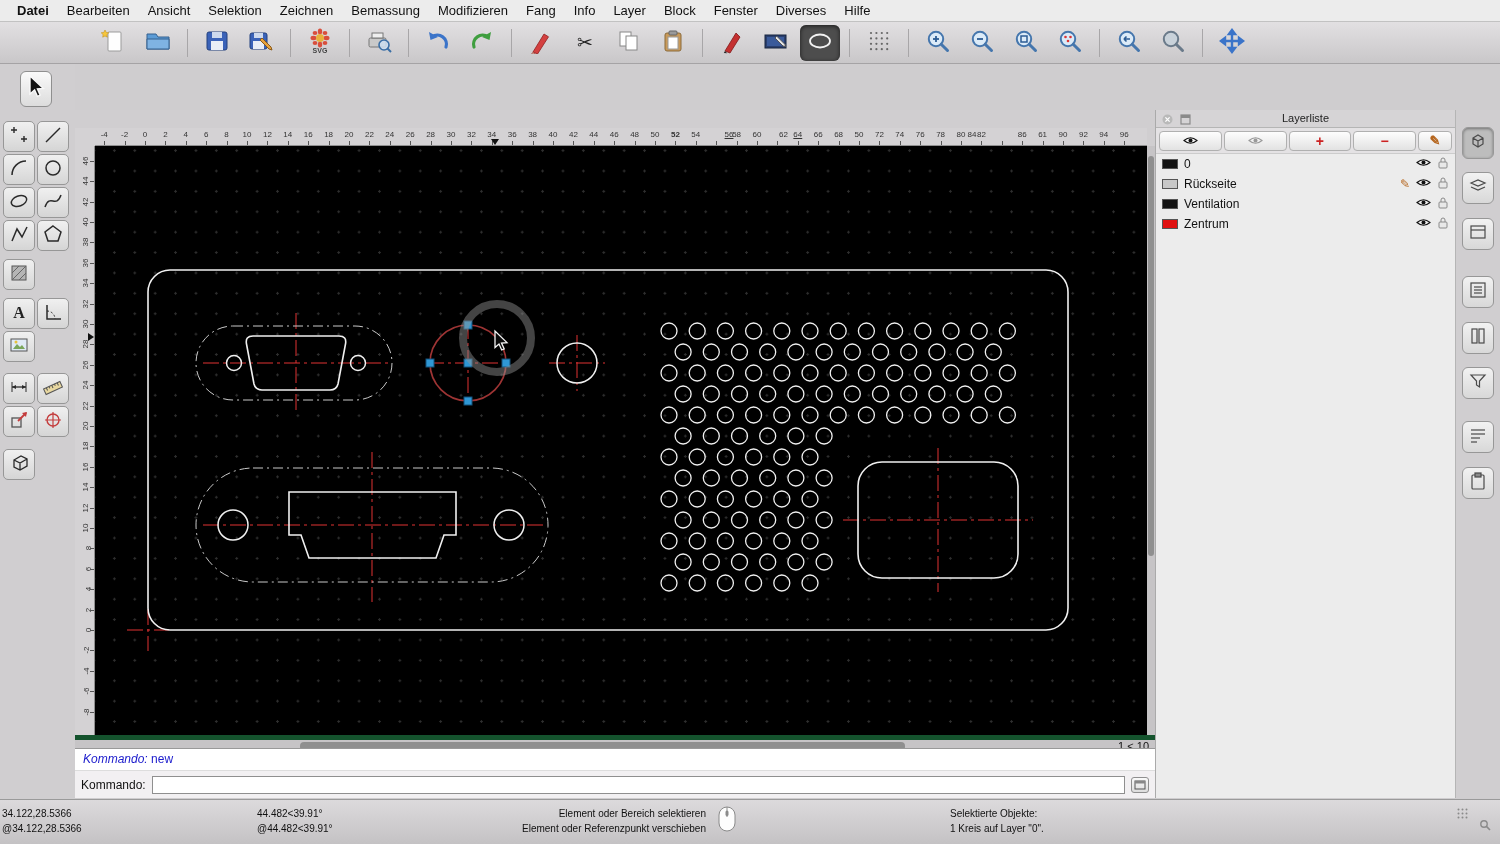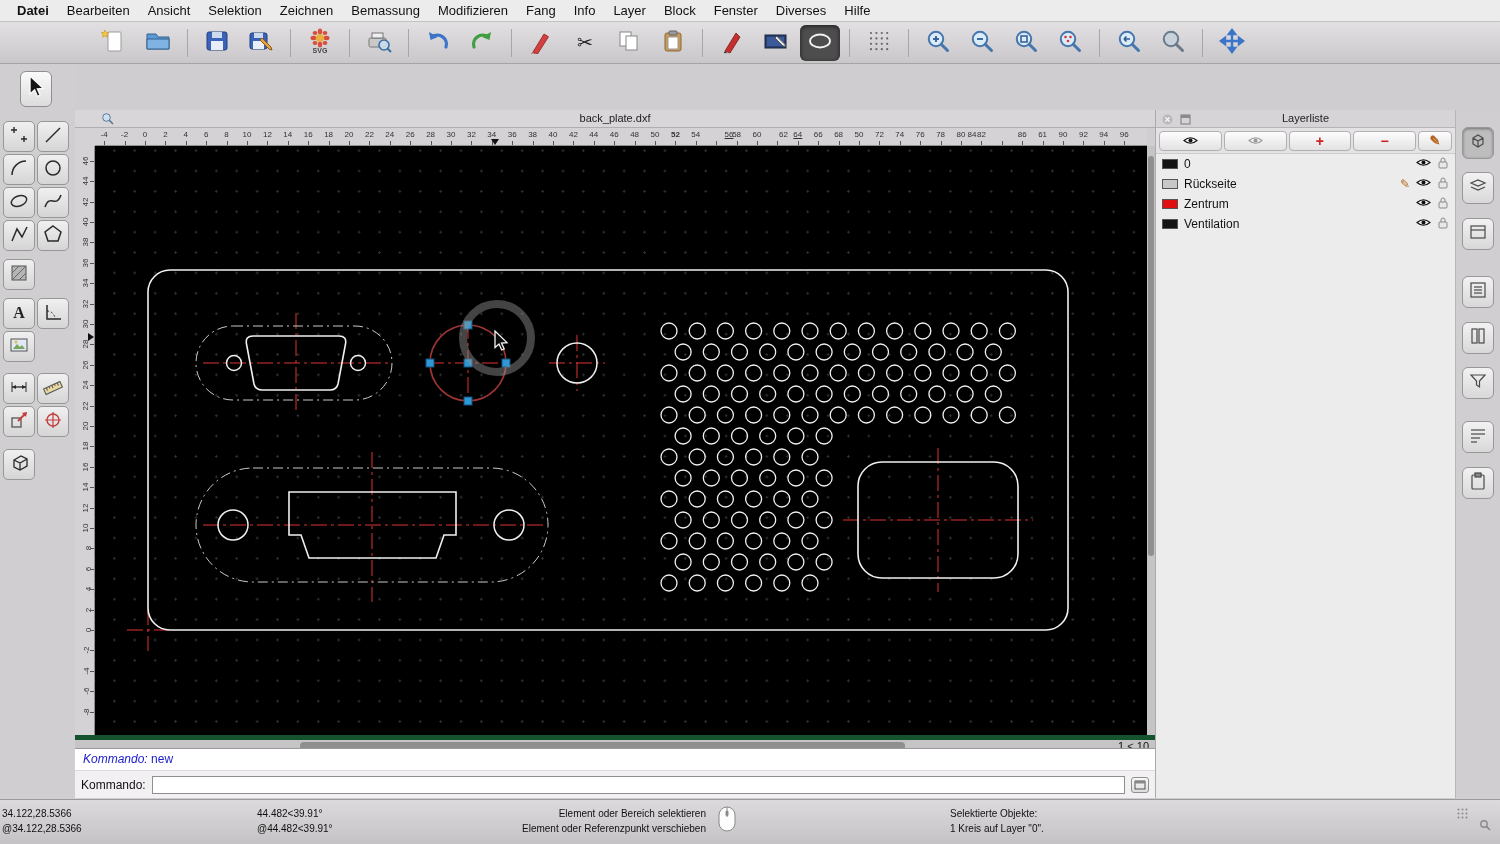--- a/index.html
+++ b/index.html
@@ -437,29 +437,20 @@
           <div class="pal-btn">
             <span><svg width="22" height="22" viewBox="0 0 22 22">
                 <path d="M6 8 L13 4 L19 7 L19 14 L12 18 L6 15 Z M6 8 L12 11 L19 7 M12 11 L12 18" fill="none" stroke="#2a2a2a" stroke-width="1.3"></path>
               </svg></span>
           </div>
         </div>
       </div>
   </div>
 
   <div id="canvas-col">
-    <div id="tabbar">
-      <span id="tab-icon">
-        <svg width="13" height="13" viewBox="0 0 13 13">
-            <circle cx="5.5" cy="5.5" r="3.8" fill="#cfe0ef" stroke="#5a7a9a"></circle>
-            <line x1="8.4" y1="8.4" x2="12" y2="12" stroke="#5a7a9a" stroke-width="1.6"></line>
-          </svg>
-      </span>
-      <span>back_plate.dxf</span>
-    </div>
     <div id="ruler-corner"></div>
     <div id="hruler">
         <span class="ruler-num" style="left: 9.2px;">-4</span>
         <span class="ruler-tick" style="left: 9.2px;"></span>
         <span class="ruler-num" style="left: 29.6px;">-2</span>
         <span class="ruler-tick" style="left: 29.6px;"></span>
         <span class="ruler-num" style="left: 50px;">0</span>
         <span class="ruler-tick" style="left: 50px;"></span>
         <span class="ruler-num" style="left: 70.4px;">2</span>
         <span class="ruler-tick" style="left: 70.4px;"></span>
@@ -846,34 +837,34 @@
           <span><svg width="15" height="11" viewBox="0 0 15 11">
               <path d="M1 5.5 Q7.5 0 14 5.5 Q7.5 11 1 5.5 Z" fill="none" stroke="#111" stroke-width="1.1"></path>
               <circle cx="7.5" cy="5.5" r="2" fill="#111"></circle>
             </svg></span>
           <span><svg width="12" height="13" viewBox="0 0 12 13">
               <rect x="2" y="6" width="8" height="6" rx="1" fill="#e8e8e8" stroke="#8a8a8a"></rect>
               <path d="M4 6 V4 a2 2 0 0 1 4 0 V6" fill="none" stroke="#8a8a8a"></path>
             </svg></span>
         </div>
         <div class="lp-row">
-          <span class="lp-swatch" style="background:#e01010"></span>
-          <span class="lp-name">Zentrum</span>
+          <span class="lp-swatch" style="background:#141414"></span>
+          <span class="lp-name">Ventilation</span>
           <span><svg width="15" height="11" viewBox="0 0 15 11">
               <path d="M1 5.5 Q7.5 0 14 5.5 Q7.5 11 1 5.5 Z" fill="none" stroke="#111" stroke-width="1.1"></path>
               <circle cx="7.5" cy="5.5" r="2" fill="#111"></circle>
             </svg></span>
           <span><svg width="12" height="13" viewBox="0 0 12 13">
               <rect x="2" y="6" width="8" height="6" rx="1" fill="#e8e8e8" stroke="#8a8a8a"></rect>
               <path d="M4 6 V4 a2 2 0 0 1 4 0 V6" fill="none" stroke="#8a8a8a"></path>
             </svg></span>
         </div>
         <div class="lp-row">
-          <span class="lp-swatch" style="background:#141414"></span>
-          <span class="lp-name">Ventilation</span>
+          <span class="lp-swatch" style="background:#e01010"></span>
+          <span class="lp-name">Zentrum</span>
           <span><svg width="15" height="11" viewBox="0 0 15 11">
               <path d="M1 5.5 Q7.5 0 14 5.5 Q7.5 11 1 5.5 Z" fill="none" stroke="#111" stroke-width="1.1"></path>
               <circle cx="7.5" cy="5.5" r="2" fill="#111"></circle>
             </svg></span>
           <span><svg width="12" height="13" viewBox="0 0 12 13">
               <rect x="2" y="6" width="8" height="6" rx="1" fill="#e8e8e8" stroke="#8a8a8a"></rect>
               <path d="M4 6 V4 a2 2 0 0 1 4 0 V6" fill="none" stroke="#8a8a8a"></path>
             </svg></span>
         </div>
       </div>

